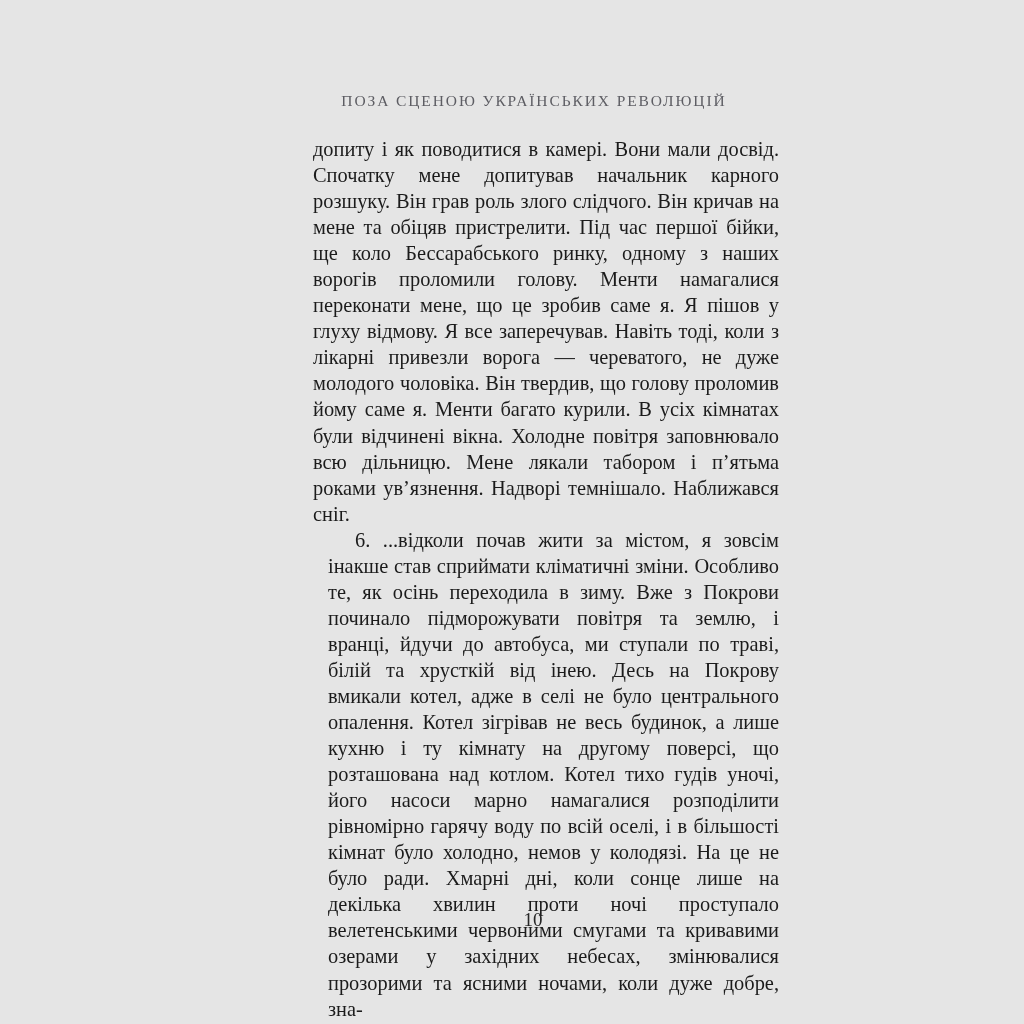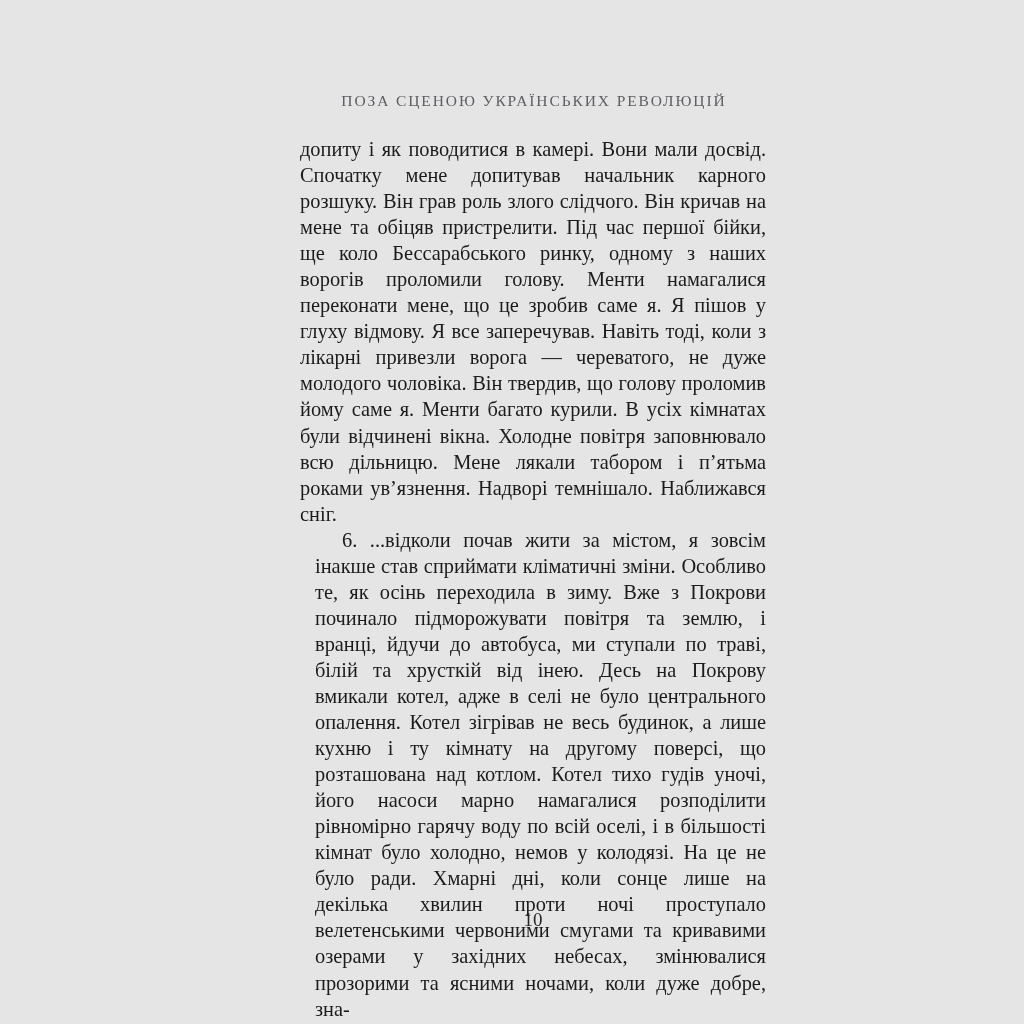--- a/index.html
+++ b/index.html
@@ -35,21 +35,21 @@
     letter-spacing: 1.9px;
     color: #5d5d63;
     white-space: nowrap;
     text-indent: 1.9px;
   }
 
   
   .text-column {
     position: absolute;
     top: 136px;
-    left: 300px;
+    left: 313px;
     width: 466px;
   }
 
   .body-paragraph {
     margin: 0;
     font-size: 20.4px;
     line-height: 26.05px;
     text-align: justify;
     text-justify: inter-word;
     color: #1b1b1b;

